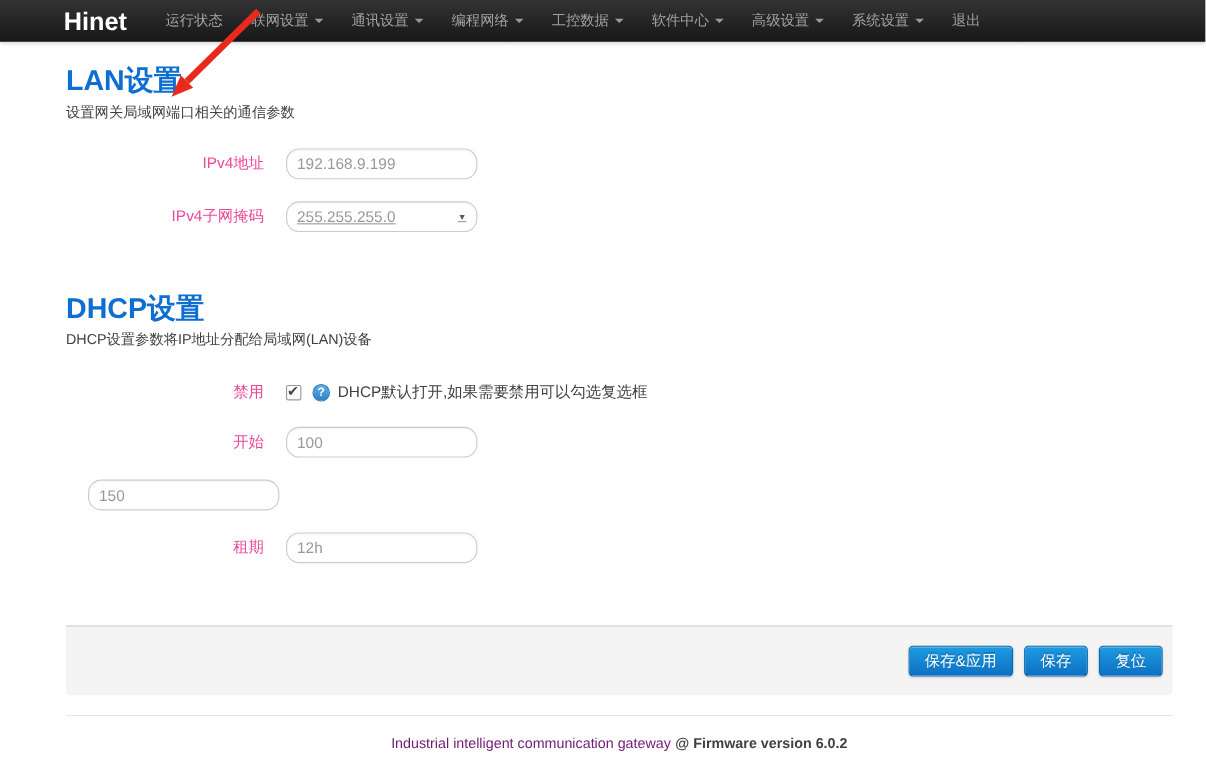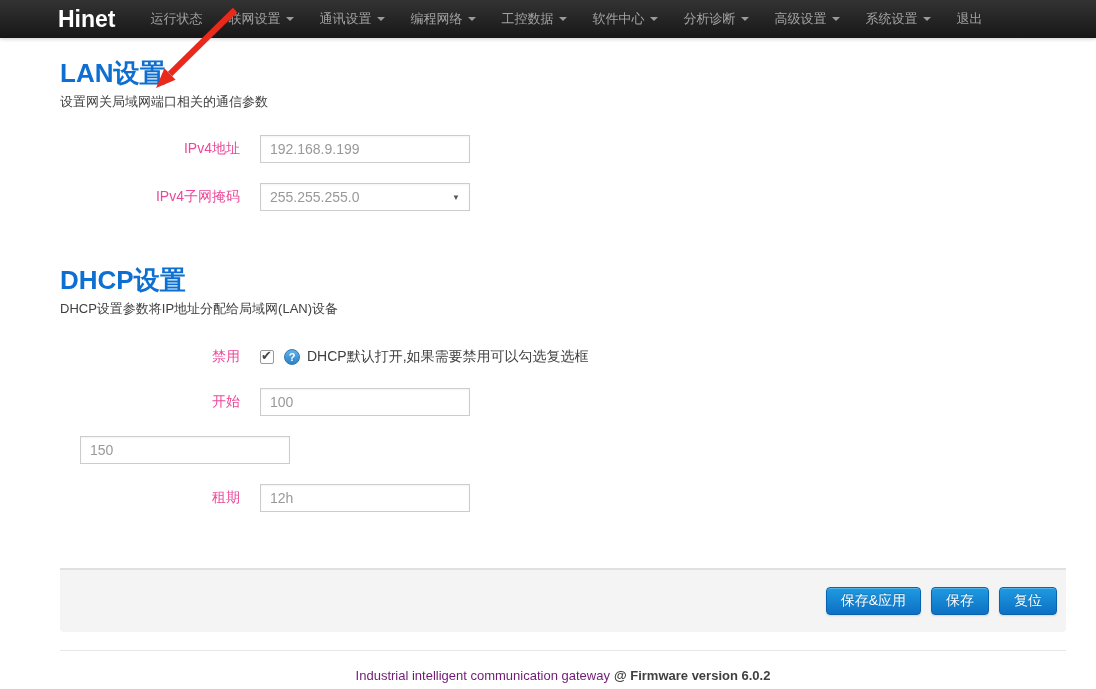--- a/index.html
+++ b/index.html
@@ -74,36 +74,37 @@
   .checkbox-row { min-height: 18px; margin-bottom: 22px; }
   .form-label {
     width: 180px;
     text-align: right;
     font-size: 14px;
     color: #ec4899;
     flex-shrink: 0;
   }
   .text-input, .select-box {
     margin-left: 20px;
-    width: 210px;
+    width: 174px;
     height: 28px;
     border: 1px solid #cccccc;
-    border-radius: 0;
+    border-radius: 12px;
     background: #ffffff;
     font-size: 14px;
     color: #999999;
     padding: 4px 9px;
     font-family: "Liberation Sans", "DejaVu Sans", sans-serif;
     box-shadow: inset 0 1px 2px rgba(0,0,0,.05);
   }
   .select-box {
     display: flex;
     align-items: center;
     justify-content: space-between;
     cursor: pointer;
+    text-decoration: underline;
   }
   .select-caret { font-size: 8px; color: #555555; }
 
   .checkbox {
     appearance: none;
     -webkit-appearance: none;
     margin-left: 20px;
     width: 14px; height: 14px;
     border: 1px solid #999999;
     border-radius: 2px;
@@ -213,24 +214,20 @@
       </a>
     <a class="nav-item">
         <span>工控数据</span>
         <i class="caret"></i>
       </a>
     <a class="nav-item">
         <span>软件中心</span>
         <i class="caret"></i>
       </a>
     <a class="nav-item">
-        <span>分析诊断</span>
-        <i class="caret"></i>
-      </a>
-    <a class="nav-item">
         <span>高级设置</span>
         <i class="caret"></i>
       </a>
     <a class="nav-item">
         <span>系统设置</span>
         <i class="caret"></i>
       </a>
     <a class="nav-item">
         <span>退出</span>
       </a>

